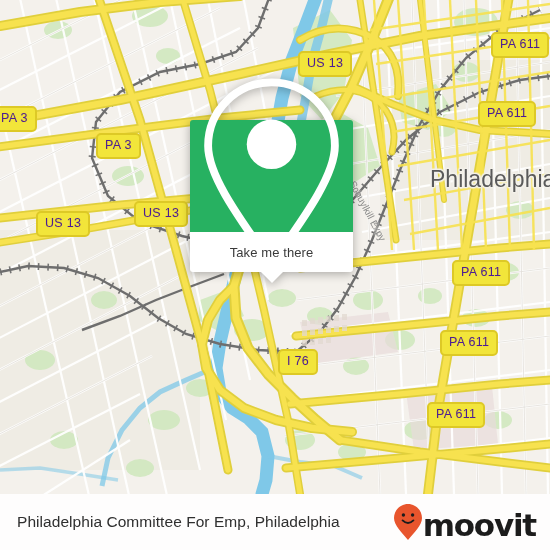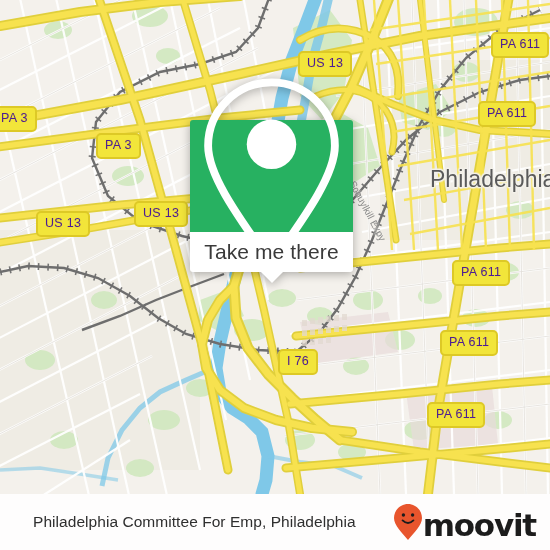--- a/index.html
+++ b/index.html
@@ -89,21 +89,21 @@
   #popup-foot {
     height: 40px;
     background: #ffffff;
     border-radius: 0 0 3px 3px;
     display: flex;
     align-items: center;
     justify-content: center;
   }
   #popup-foot-label {
     font-family: "Liberation Sans", sans-serif;
-    font-size: 21px;
+    font-size: 13px;
     color: #3a3a3a;
     letter-spacing: 0.1px;
   }
   #popup-tail {
     position: absolute;
     left: 50%;
     bottom: -11px;
     margin-left: -12px;
     width: 0; height: 0;
     border-left: 12px solid transparent;
@@ -129,21 +129,21 @@
     position: absolute;
     left: 0; top: 494px;
     width: 550px; height: 56px;
     background: rgba(255,255,255,0.88);
     z-index: 50;
     display: flex;
     align-items: center;
     overflow: hidden;
   }
   #bottom-title {
-    margin-left: 33px;
+    margin-left: 17px;
     font-family: "Liberation Sans", sans-serif;
     font-size: 15.5px;
     color: #2f2f2f;
     white-space: nowrap;
     letter-spacing: 0.05px;
   }
   #moovit-logo {
     position: absolute;
     right: 14px;
     top: 50%;

